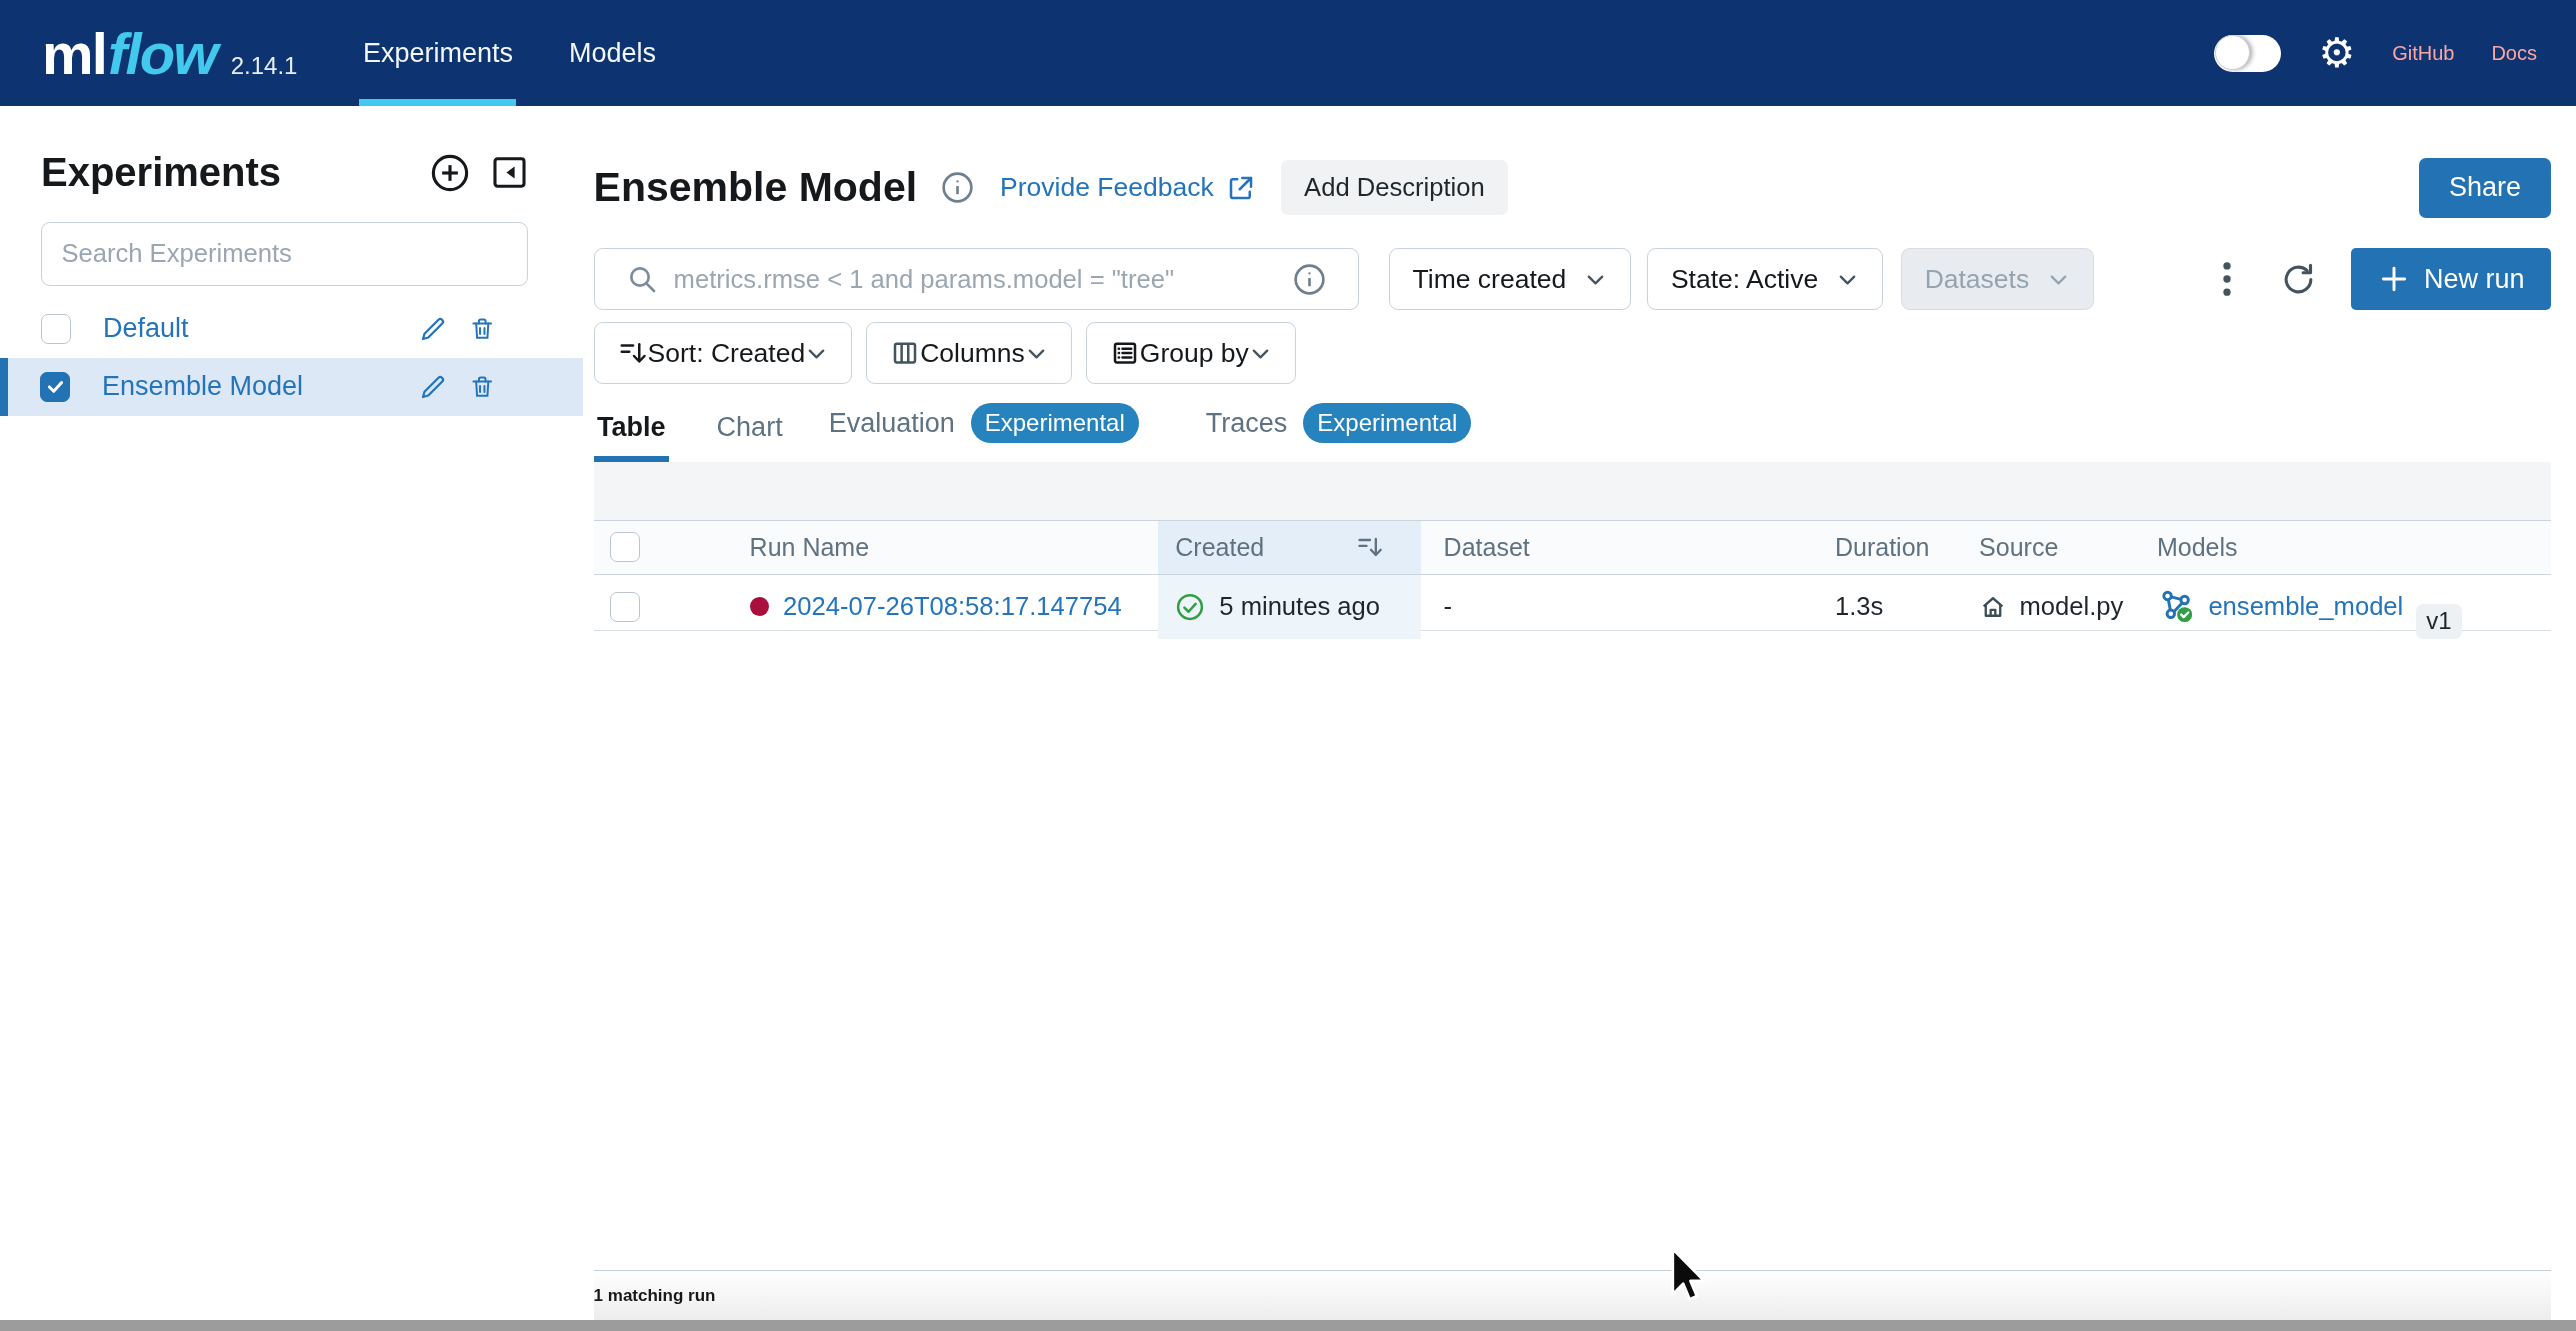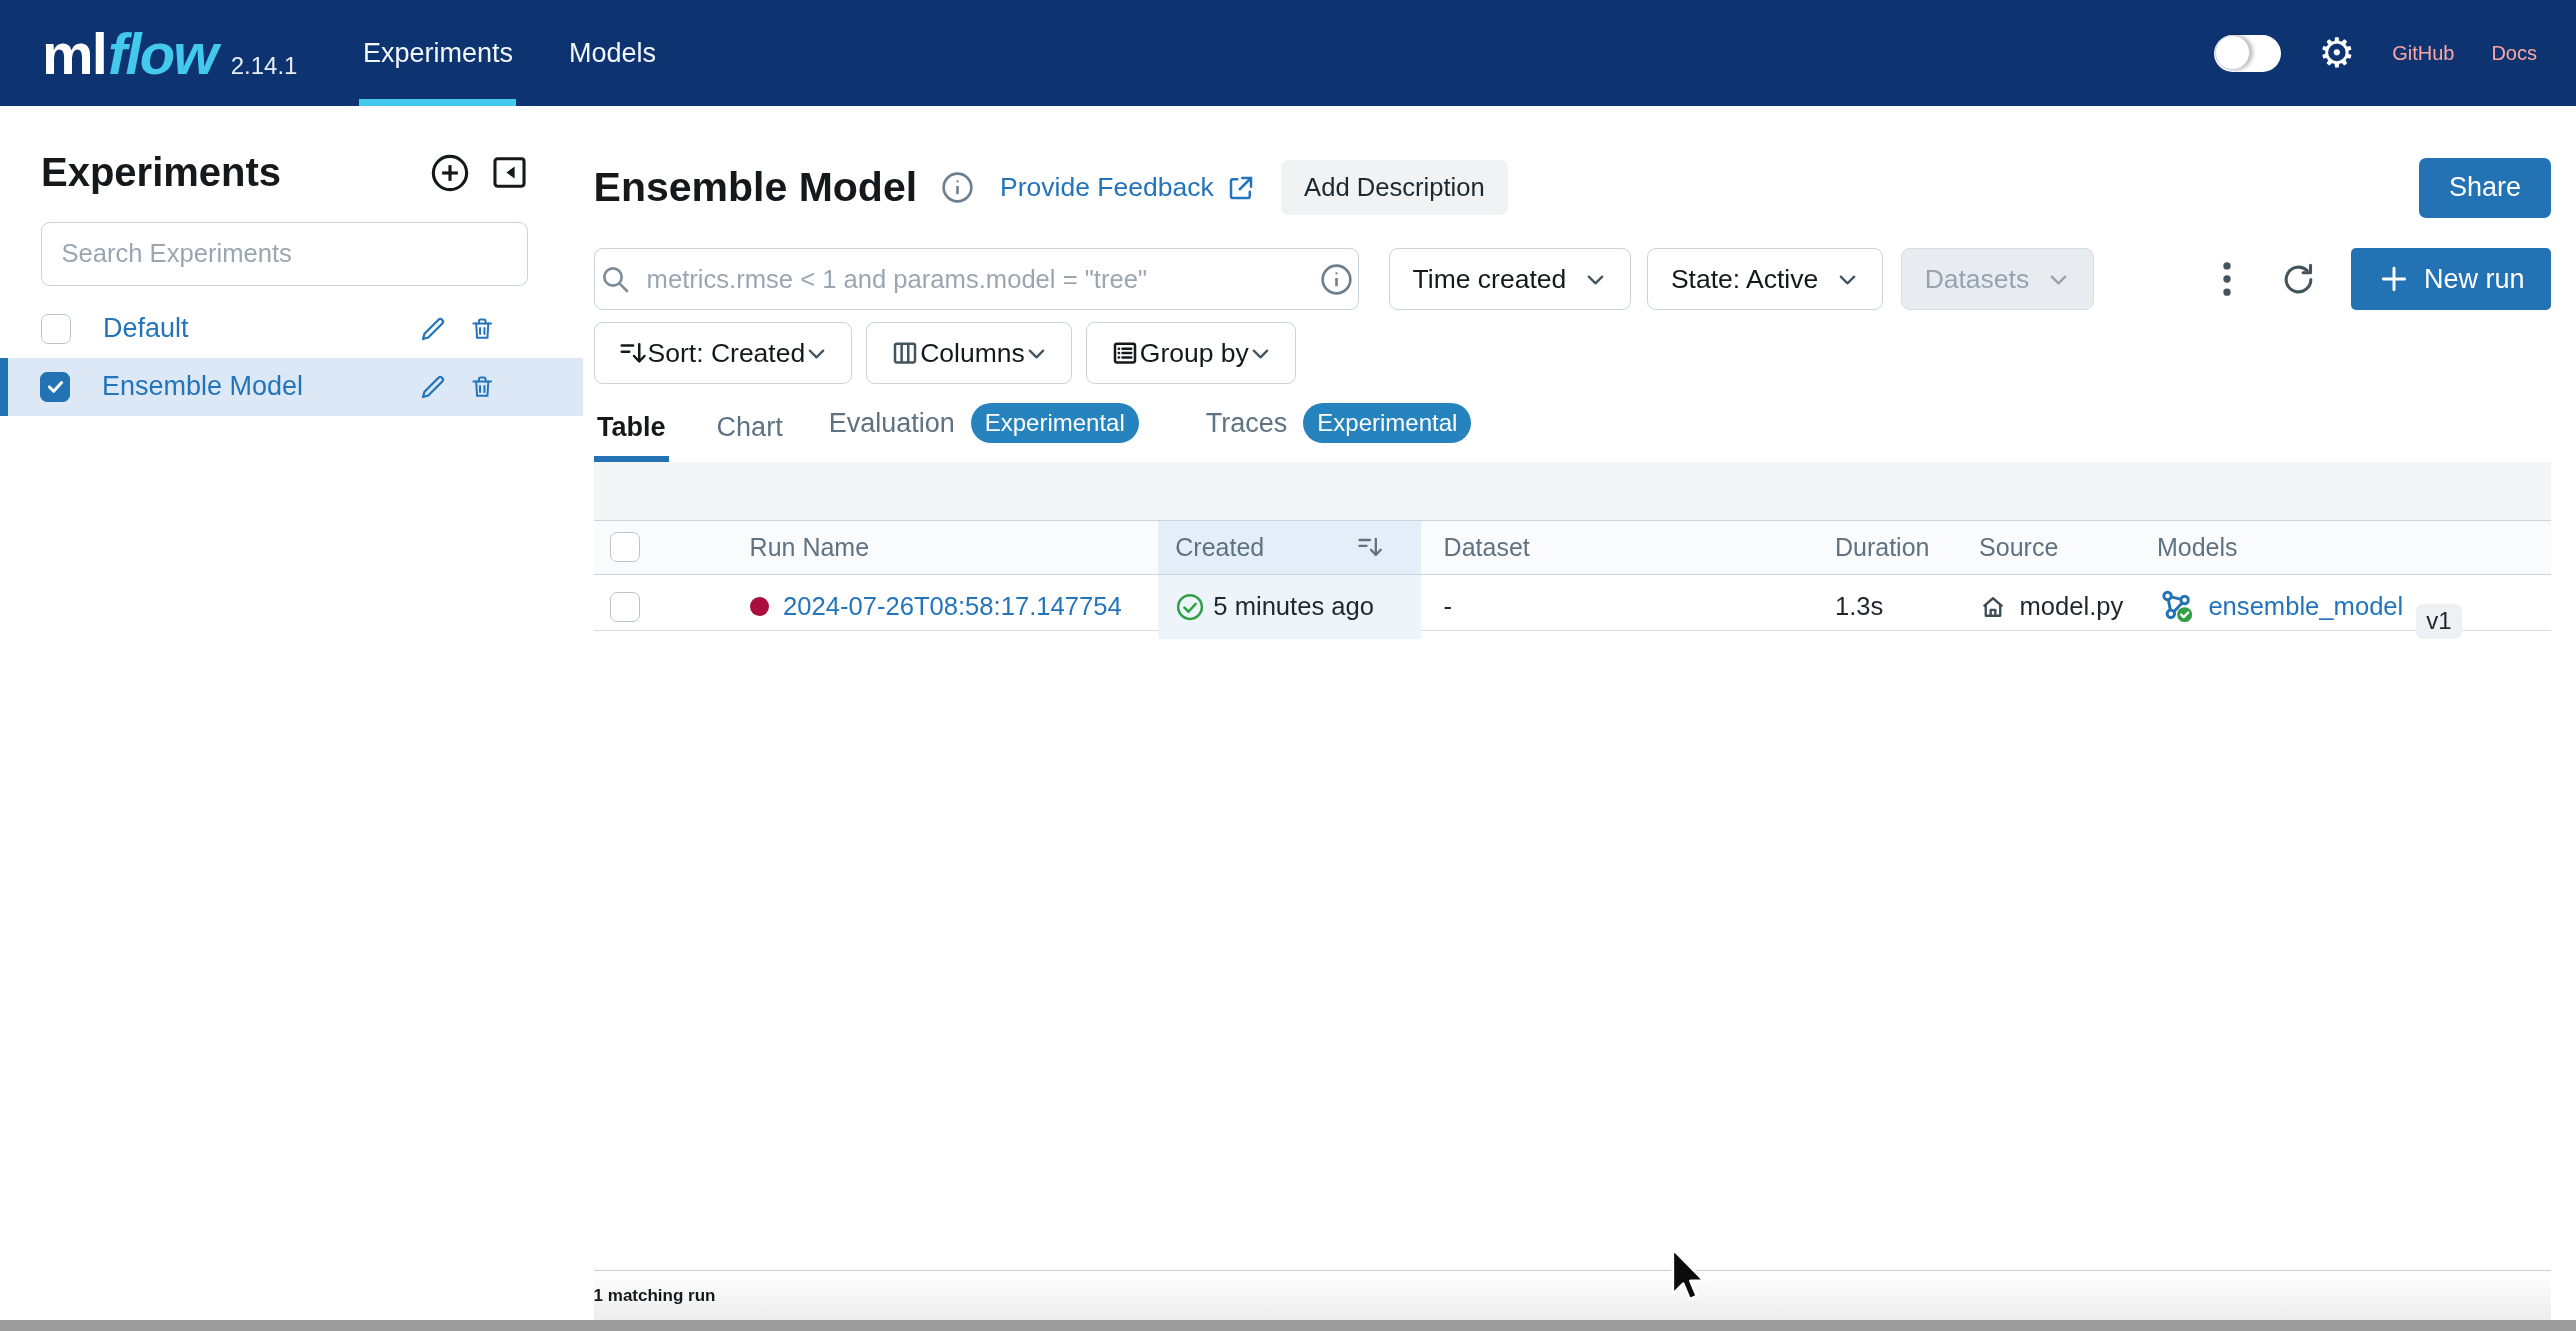--- a/index.html
+++ b/index.html
@@ -47,21 +47,21 @@
   main { flex:1; display:flex; flex-direction:column; padding:0 25px 0 10.6px; position:relative; }
 
   .page-header { margin-top:46px; display:flex; align-items:center; height:71px; }
   .page-title { font-size:41px; font-weight:700; color:#16191C; }
   .hdr-info { margin-left:23px; display:flex; }
   .feedback-link { margin-left:25px; color:#2374BB; font-size:26.5px; display:flex; align-items:center; gap:12.4px; cursor:pointer; }
   .add-desc { margin-left:25px; background:#F0F2F4; border:none; border-radius:7px; height:55px; padding:0 23px; font-size:25.6px; color:#1F272D; display:flex; align-items:center; font-family:inherit; cursor:pointer; }
   .share-btn { margin-left:auto; background:#2272B4; color:#fff; border:none; border-radius:7px; height:60px; padding:0 30px; font-size:27px; display:flex; align-items:center; font-family:inherit; cursor:pointer; }
 
   .filter-row { margin-top:25px; display:flex; align-items:center; }
-  .query-box { width:765px; height:62px; border:1.8px solid #C9D1DA; border-radius:8.8px; display:flex; align-items:center; padding:0 4px; gap:14px; background:#fff; }
+  .query-box { width:765px; height:62px; border:1.8px solid #C9D1DA; border-radius:8.8px; display:flex; align-items:center; padding:0 31px; gap:14px; background:#fff; }
   .query-input { border:none; outline:none; flex:1; font-size:25.6px; color:#1F272D; font-family:inherit; min-width:0; }
   .query-input::placeholder { color:#9AA6B2; }
   .dd { height:62px; border:1.8px solid #C9D1DA; border-radius:8.8px; background:#fff; display:flex; align-items:center; gap:17.7px; padding:0 23px; font-size:26.5px; color:#16191C; cursor:pointer; }
   .dd-time { margin-left:30px;justify-content:center; }
   .dd-state { margin-left:16px; }
   .dd-datasets { margin-left:17.7px; background:#E8ECF0; border-color:#D5DCE3; color:#95A3B1; }
   .row-actions { margin-left:auto; display:flex; align-items:center; }
   .kebab { margin-right:46px; display:flex; cursor:pointer; }
   .refresh { margin-right:34px; display:flex; cursor:pointer; }
   .new-run { background:#2272B4; color:#fff; border:none; border-radius:5px; height:62px; padding:0 26.5px; display:flex; align-items:center; gap:14px; font-size:27px; font-family:inherit; cursor:pointer; }
@@ -84,21 +84,21 @@
   .th-created { background:#E4EEF8; padding-left:17.7px; padding-right:37px; }
   .th-created .sort-right { margin-left:auto; display:flex; }
   .th-dataset, .td-dataset { padding-left:23px; }
   .th-duration, .td-duration { padding-left:19.4px; }
   .th-source, .td-source { padding-left:26.5px; }
   .th-models, .td-models { padding-left:19.4px; }
   .trow { height:56px; border-bottom:1.8px solid #D6DDE3; font-size:25.6px; background:#fff; }
   .td-run { gap:14px; }
   .run-dot { width:19.4px; height:19.4px; border-radius:50%; background:#A90E3D; flex:0 0 19.4px; }
   .run-link, .model-link { color:#2374BB; cursor:pointer; white-space:nowrap; overflow:hidden; text-overflow:ellipsis; }
-  .td-created { background:#EDF5FB; padding-left:17.7px; gap:8px; }
+  .td-created { background:#EDF5FB; padding-left:17.7px; gap:14px; }
   .td-source { gap:12.4px; }
   .td-models { gap:12.4px; }
   .v-badge { background:#EEF1F3; border-radius:7px; padding:3.5px 10.6px; font-size:24px; color:#1F272D;margin-top:29px; }
 
   .grow { flex:1; }
   .footer-bar { border-top:1.8px solid #C7CFD6; background:linear-gradient(180deg,#FFFFFF 0%,#ECECEC 100%); height:51px; display:flex; align-items:center; font-size:17px; font-weight:600; color:#16191C; }
 
   .bottom-bar { position:absolute; left:0; bottom:0; width:2576px; height:10.6px; background:#9C9C9C; }
 
   .cursor { position:absolute; left:1668px; top:1247px; pointer-events:none; }

